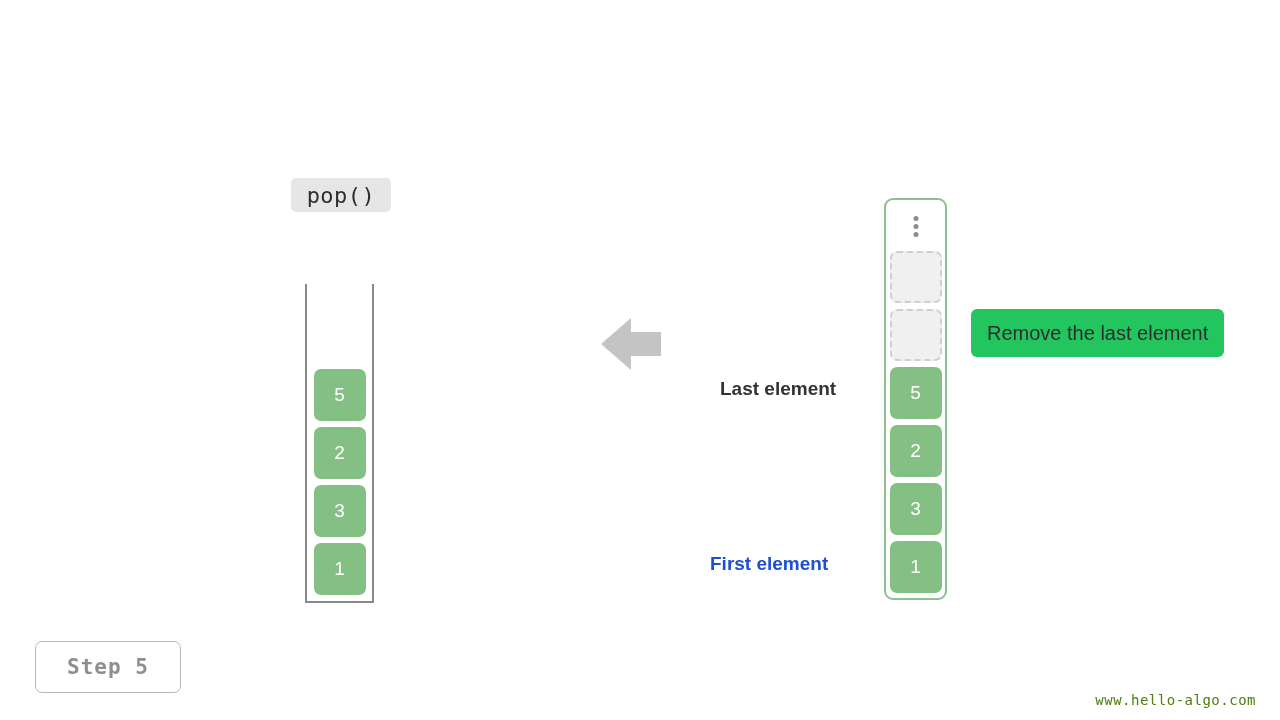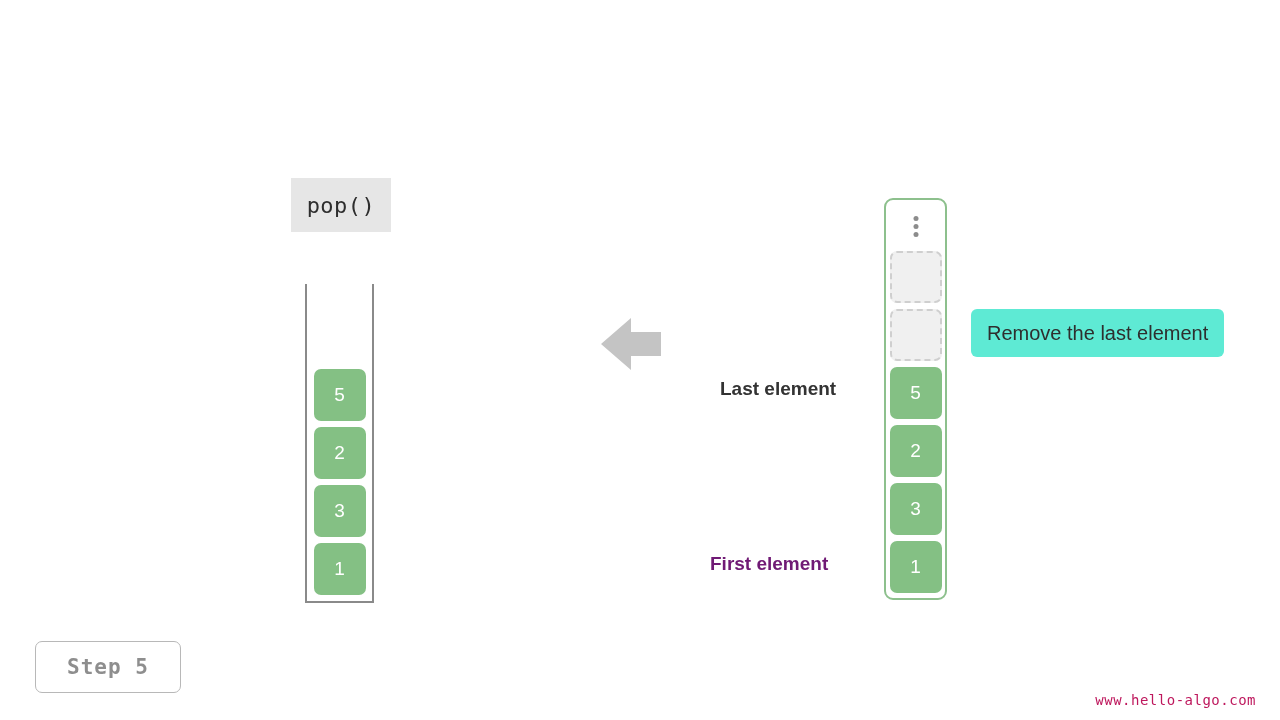--- a/index.html
+++ b/index.html
@@ -18,23 +18,23 @@
     height: 720px;
     background: #ffffff;
   }
 
   
   .op-label {
     position: absolute;
     left: 291px;
     top: 178px;
     width: 100px;
-    height: 54px;
+    height: 34px;
     background: #e6e6e6;
-    border-radius: 0;
+    border-radius: 5px;
     display: flex;
     align-items: center;
     justify-content: center;
     font-family: "DejaVu Sans Mono", "Liberation Mono", monospace;
     font-size: 22px;
     color: #2e2e2e;
     letter-spacing: 0.5px;
     text-align: center;
   }
 
@@ -140,40 +140,40 @@
     font-weight: bold;
     color: #333333;
     white-space: nowrap;
   }
   .label-first {
     position: absolute;
     left: 710px;
     top: 553px;
     font-size: 19px;
     font-weight: bold;
-    color: #701a75;
+    color: #1d4ed8;
     white-space: nowrap;
   }
   .caption {
     position: absolute;
     left: 458px;
     top: 427px;
     font-size: 20px;
     color: #8e8e8e;
     white-space: nowrap;
   }
 
   
   .tooltip {
     position: absolute;
     left: 971px;
     top: 309px;
     height: 48px;
     padding: 0 16px;
-    background: #5eead4;
+    background: #22c55e;
     border-radius: 6px;
     display: flex;
     align-items: center;
     font-size: 20px;
     color: #2e2e2e;
     white-space: nowrap;
   }
 
   
   .step-badge {
@@ -195,21 +195,21 @@
     letter-spacing: 1px;
   }
 
   
   .watermark {
     position: absolute;
     right: 24px;
     bottom: 12px;
     font-family: "DejaVu Sans Mono", "Liberation Mono", monospace;
     font-size: 14px;
-    color: #be185d;
+    color: #4d7c0f;
     letter-spacing: 0.5px;
   }
 </style>
 </head>
 <body>
 
 <div id="stage">
 
   <div class="op-label">pop()</div>
 

